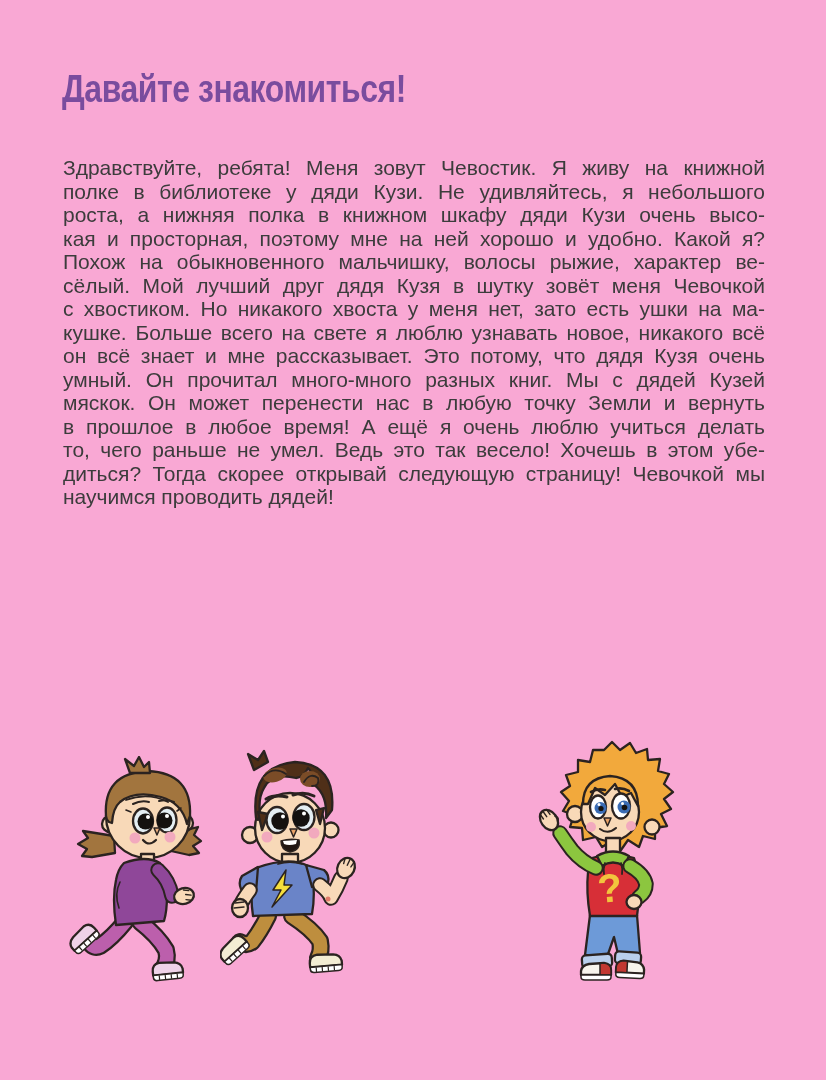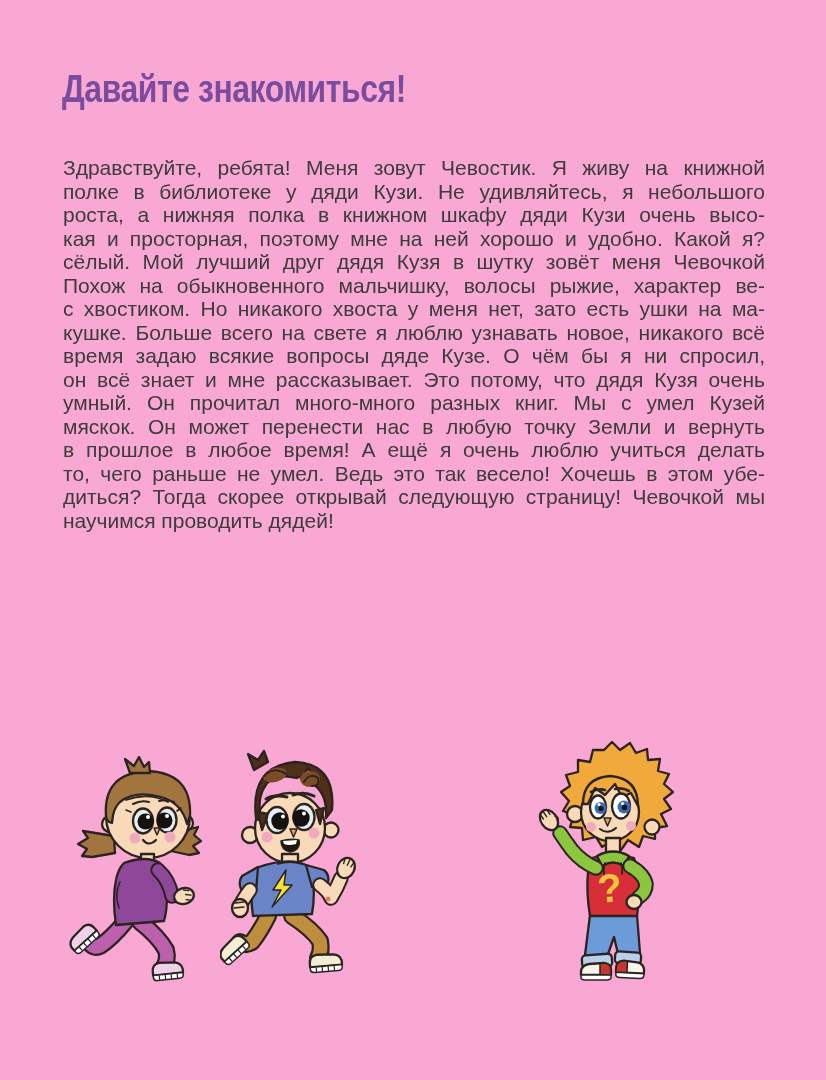--- a/index.html
+++ b/index.html
@@ -37,27 +37,26 @@
 
 <div class="page">
 
   <h1 class="title">Давайте знакомиться!</h1>
 
   <div class="paragraph">
       <div class="text-line">Здравствуйте, ребята! Меня зовут Чевостик. Я живу на книжной</div>
       <div class="text-line">полке в библиотеке у дяди Кузи. Не удивляйтесь, я небольшого</div>
       <div class="text-line">роста, а нижняя полка в книжном шкафу дяди Кузи очень высо-</div>
       <div class="text-line">кая и просторная, поэтому мне на ней хорошо и удобно. Какой я?</div>
+      <div class="text-line">Похож на обыкновенного мальчишку, волосы рыжие, характер ве-</div>
       <div class="text-line">сёлый. Мой лучший друг дядя Кузя в шутку зовёт меня Чевочкой</div>
-      <div class="text-line">Похож на обыкновенного мальчишку, волосы рыжие, характер ве-</div>
       <div class="text-line">с хвостиком. Но никакого хвоста у меня нет, зато есть ушки на ма-</div>
       <div class="text-line">кушке. Больше всего на свете я люблю узнавать новое, никакого всё</div>
-      <div class="text-line">время задаю всякие вопросы дяде Кузе. О чём бы я ни спросил,</div>
       <div class="text-line">он всё знает и мне рассказывает. Это потому, что дядя Кузя очень</div>
-      <div class="text-line">умный. Он прочитал много-много разных книг. Мы с умел Кузей</div>
+      <div class="text-line">умный. Он прочитал много-много разных книг. Мы с дядей Кузей</div>
       <div class="text-line">мяскок. Он может перенести нас в любую точку Земли и вернуть</div>
       <div class="text-line">в прошлое в любое время! А ещё я очень люблю учиться делать</div>
       <div class="text-line">то, чего раньше не умел. Ведь это так весело! Хочешь в этом убе-</div>
       <div class="text-line">диться? Тогда скорее открывай следующую страницу! Чевочкой мы</div>
       <div class="text-line last">научимся проводить дядей!</div>
     </div>
 
   <div>
 
     <svg class="char girl" viewBox="0 0 135 230">

